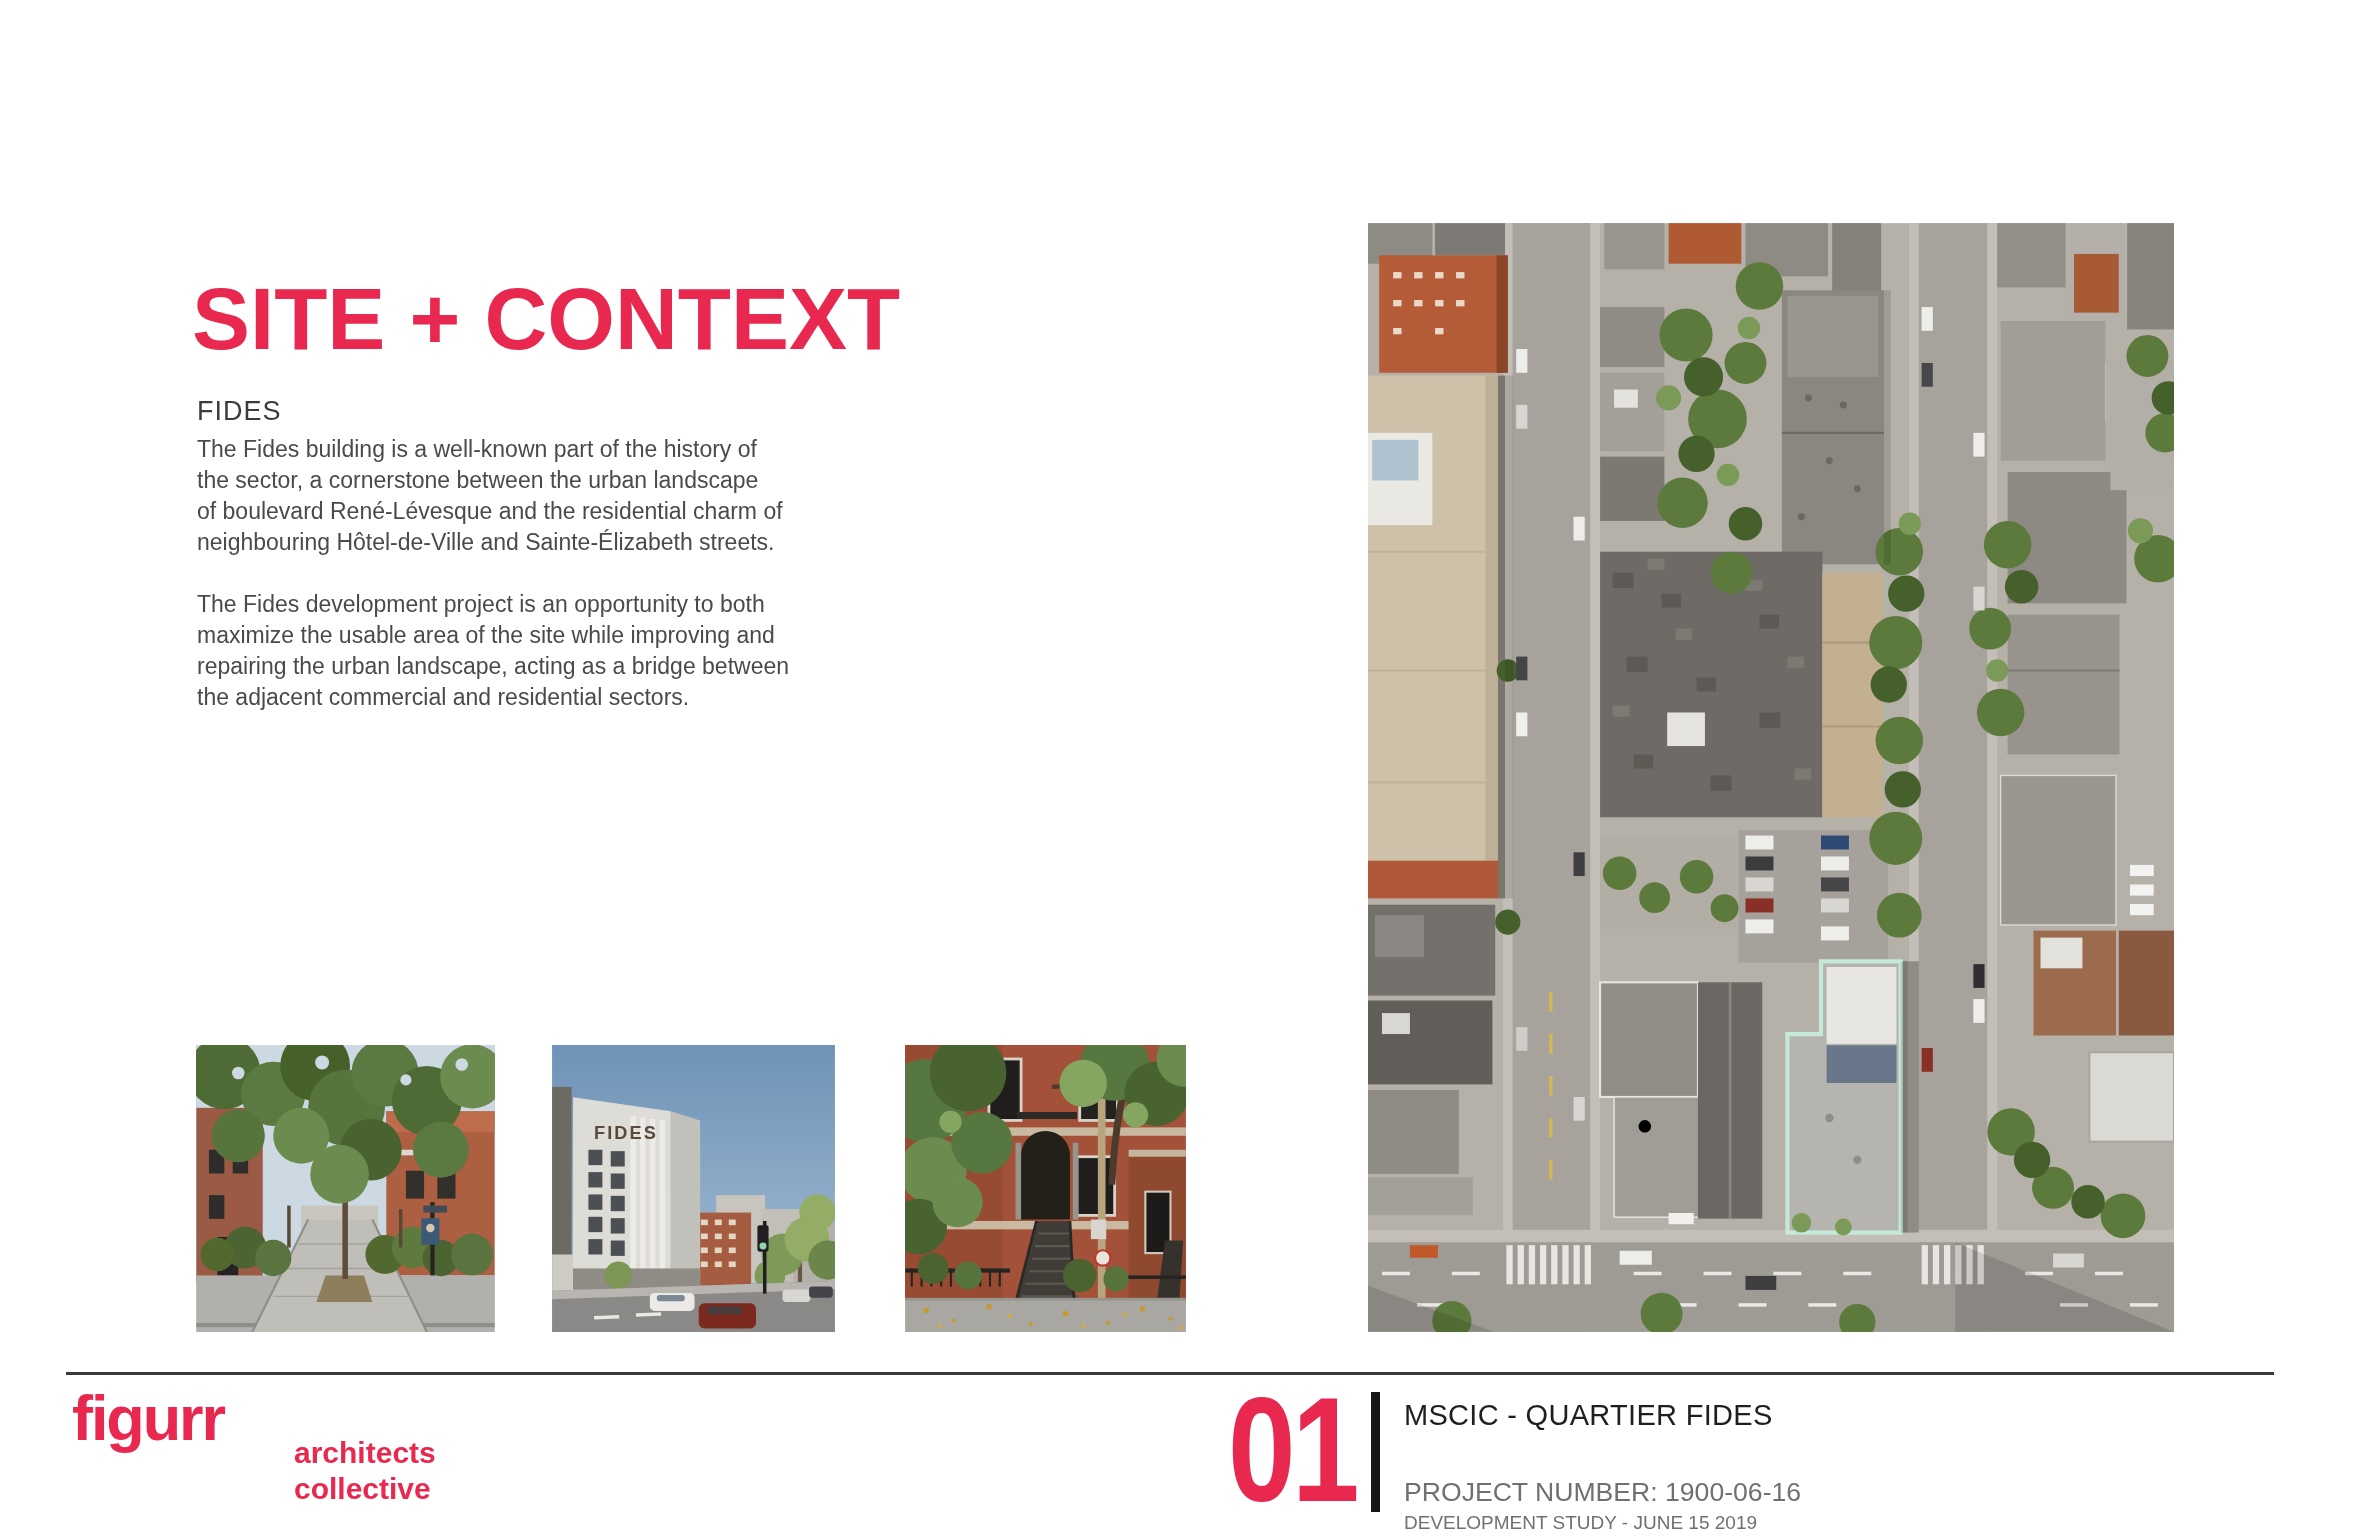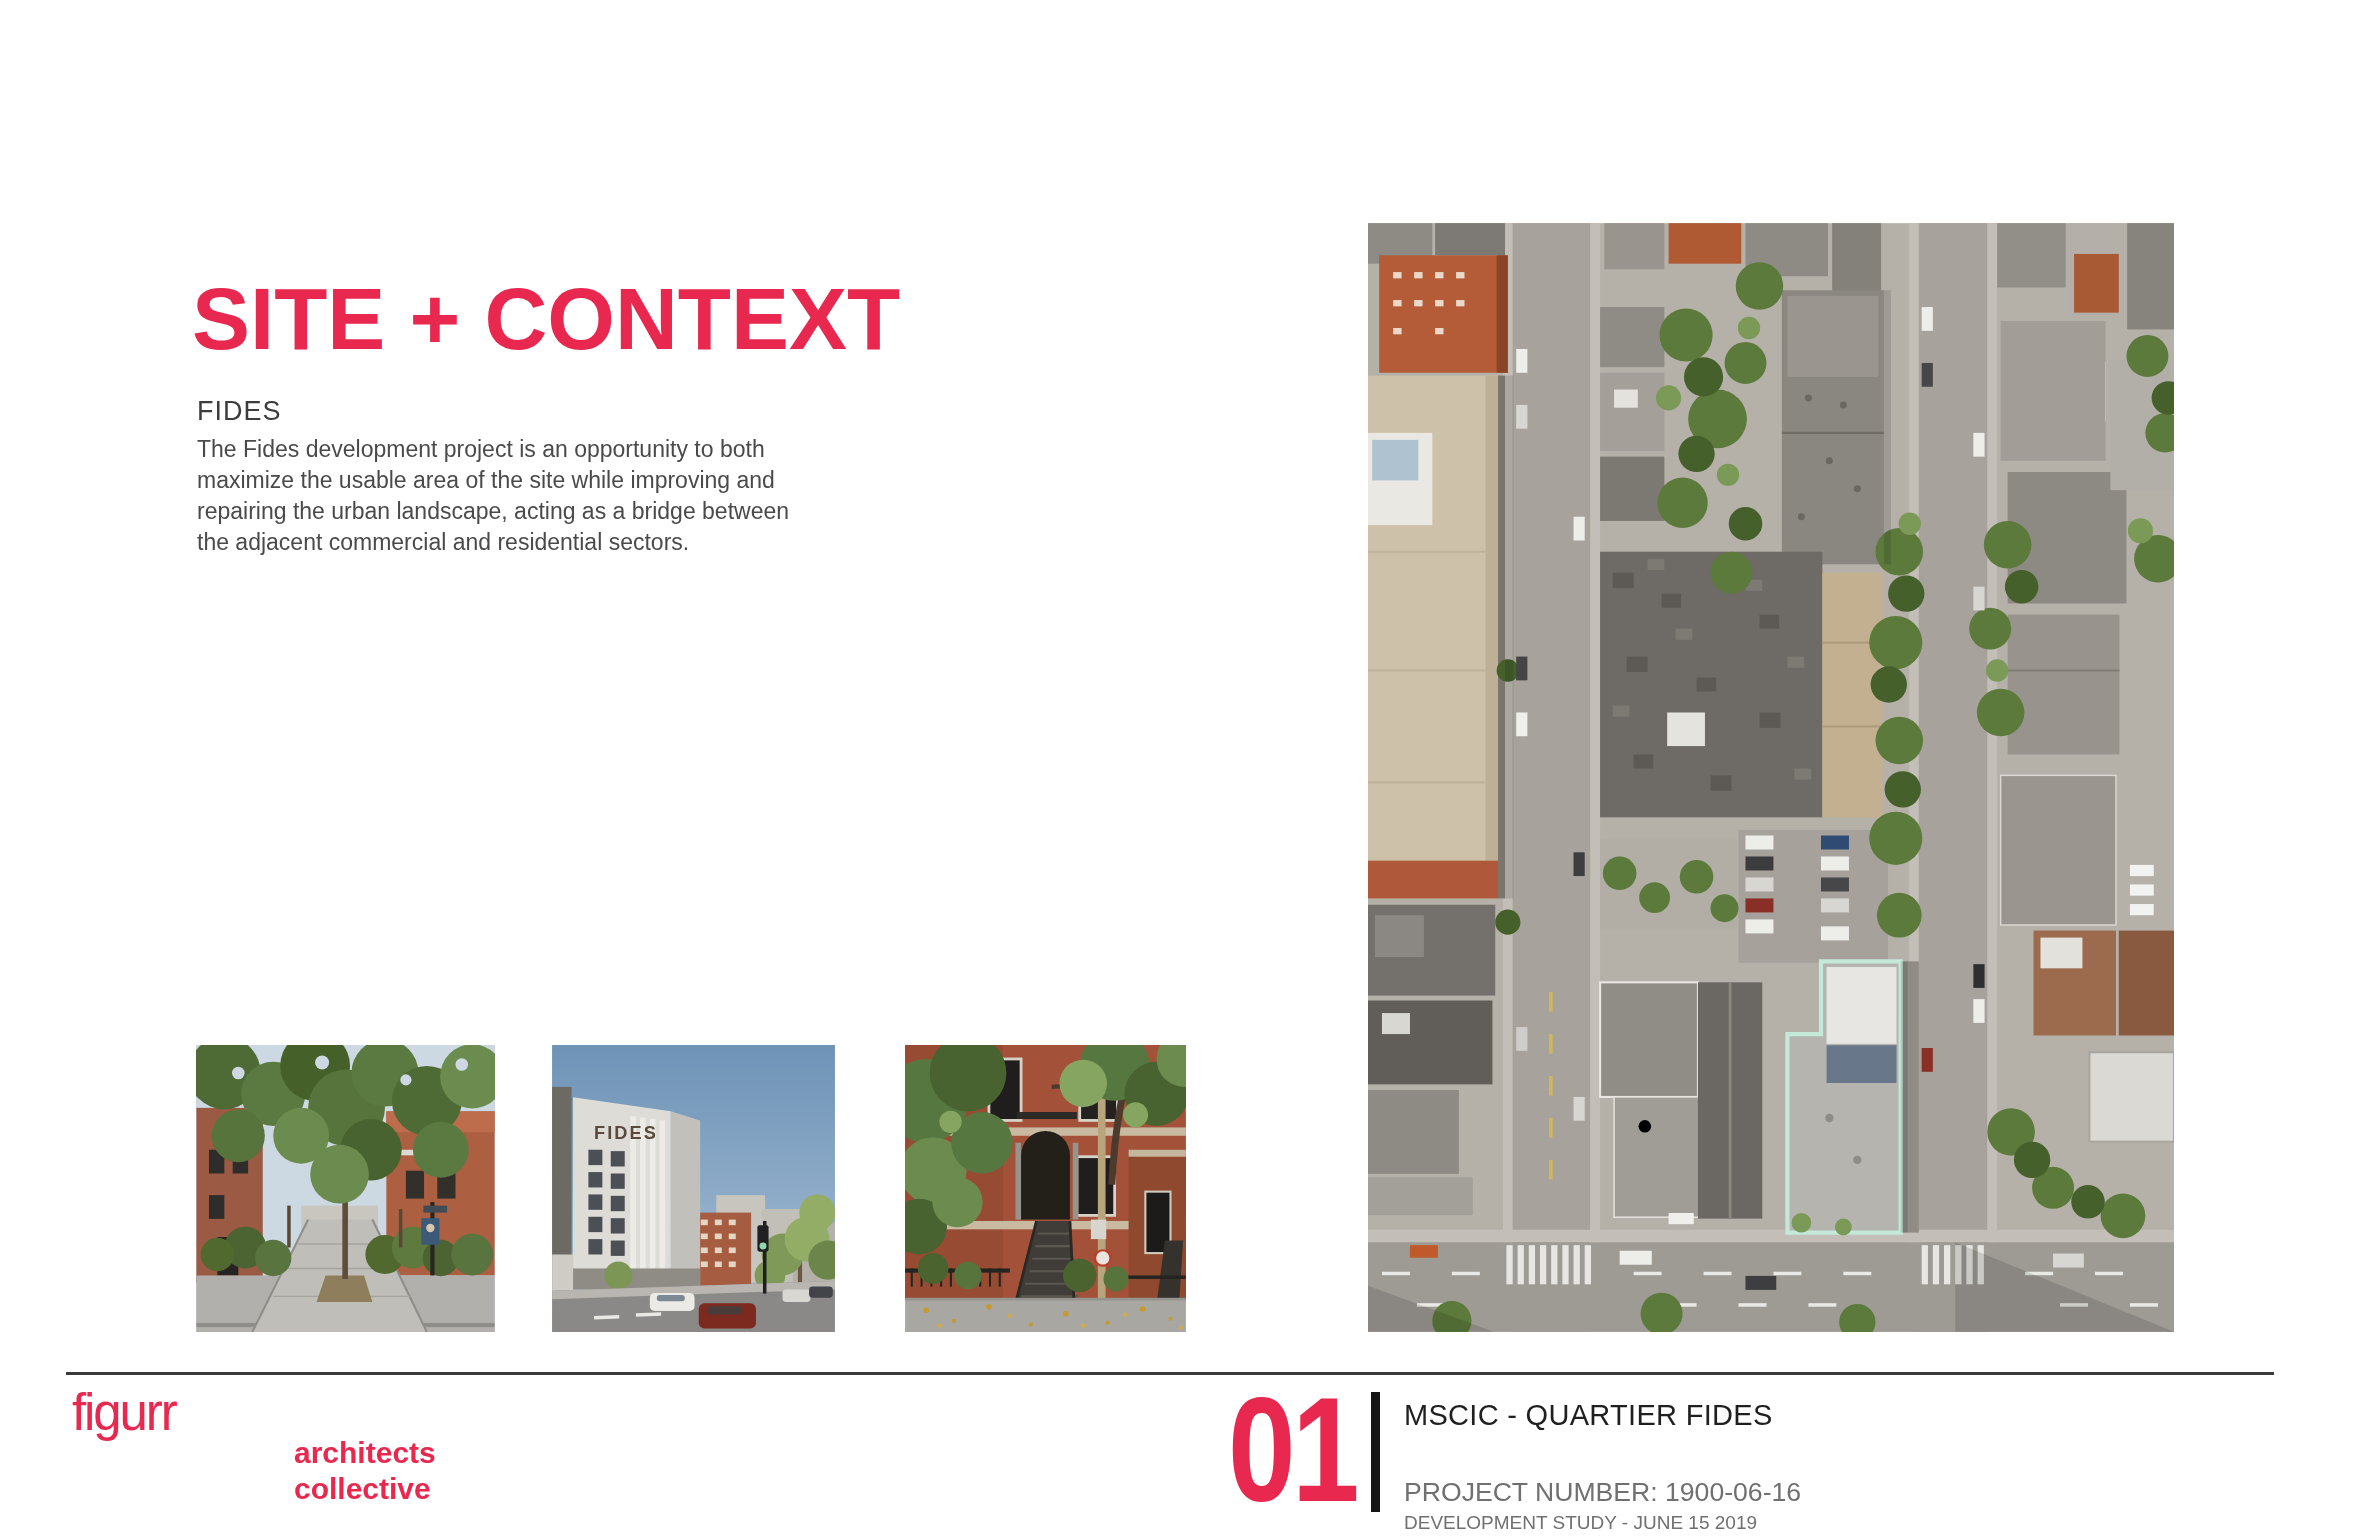--- a/index.html
+++ b/index.html
@@ -11,21 +11,21 @@
   .heading{font-size:27px;letter-spacing:1px;color:var(--heading,#3C3C3C);margin:0 0 7px 0;font-weight:normal}
   .para{font-size:23px;line-height:31px;color:var(--body,#4A4A4A);white-space:pre-line;margin:0 0 31px 0}
   .photo{position:absolute;top:1045px;height:287px;overflow:hidden;background:#ccc}
   .photo svg{display:block;width:100%;height:100%}
   #photo1{left:196px;width:299px}
   #photo2{left:552px;width:283px}
   #photo3{left:905px;width:281px}
   .aerial{position:absolute;left:1368px;top:223px;width:806px;height:1109px;overflow:hidden}
   .aerial svg{display:block;width:100%;height:100%}
   .frule{position:absolute;left:66px;top:1372px;width:2241px;height:2.8px;background:var(--rule,#3A3A3A)}
-  .logo{position:absolute;left:72px;top:1387px;font-size:51px;font-weight:normal;
+  .logo{position:absolute;left:72px;top:1387px;font-size:63px;font-weight:bold;
         color:var(--accent,#E8284E);letter-spacing:-2.1px;line-height:1}
   .tagline{position:absolute;left:294px;top:1435px;font-size:30px;font-weight:bold;
         color:var(--accent,#E8284E);line-height:36px;white-space:pre-line}
   .pagenum{position:absolute;left:1228px;top:1376px;font-size:148px;font-weight:bold;
         color:var(--accent,#E8284E);line-height:1;letter-spacing:-4.2px;
         transform:scaleX(.82);transform-origin:left top}
   .sepbar{position:absolute;left:1371px;top:1392px;width:9px;height:120px;background:#161616}
   .proj-title{position:absolute;left:1404px;top:1399px;font-size:29px;font-weight:normal;
         color:#1F1F1F;letter-spacing:0.3px;white-space:nowrap}
   .proj-sub{position:absolute;left:1404px;top:1512px;font-size:19px;color:var(--muted,#707070);white-space:nowrap}
@@ -33,20 +33,24 @@
 </style>
 </head>
 <body>
 
 <div class="slide">
 
   <h1 class="title">SITE + CONTEXT</h1>
 
   <div class="textcol">
     <h2 class="heading">FIDES</h2>
+    <p class="para">The Fides building is a well-known part of the history of
+the sector, a cornerstone between the urban landscape
+of boulevard René-Lévesque and the residential charm of
+neighbouring Hôtel-de-Ville and Sainte-Élizabeth streets.</p>
     <p class="para">The Fides development project is an opportunity to both
 maximize the usable area of the site while improving and
 repairing the urban landscape, acting as a bridge between
 the adjacent commercial and residential sectors.</p>
   </div>
 
   <div class="photo" id="photo1">
     <svg viewBox="0 0 427 411">
       <rect x="0" y="0" width="427" height="411" fill="#cdd9e2"></rect>
       <g>

